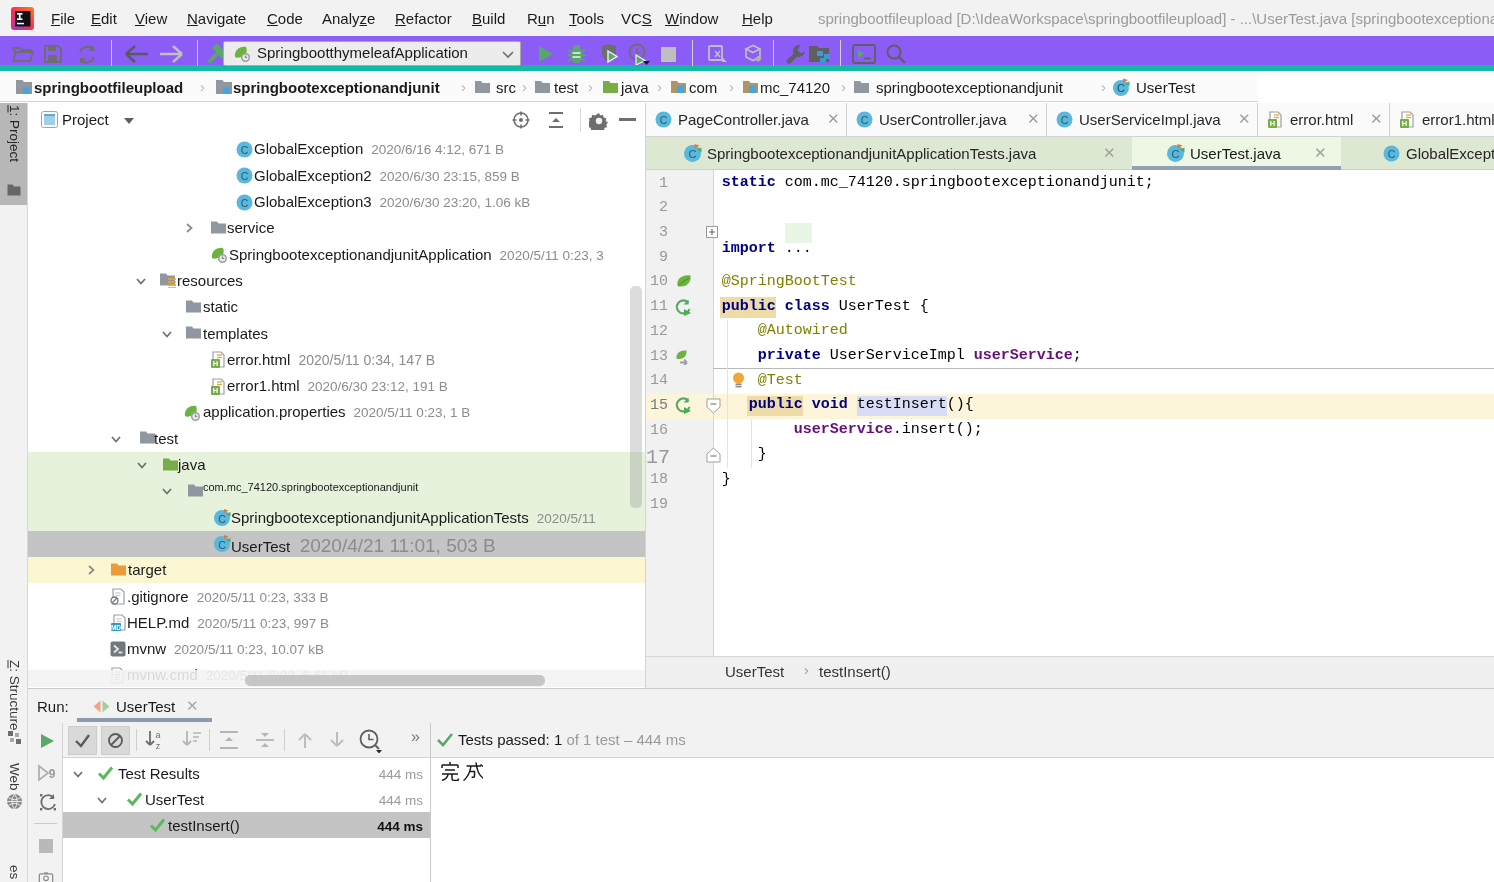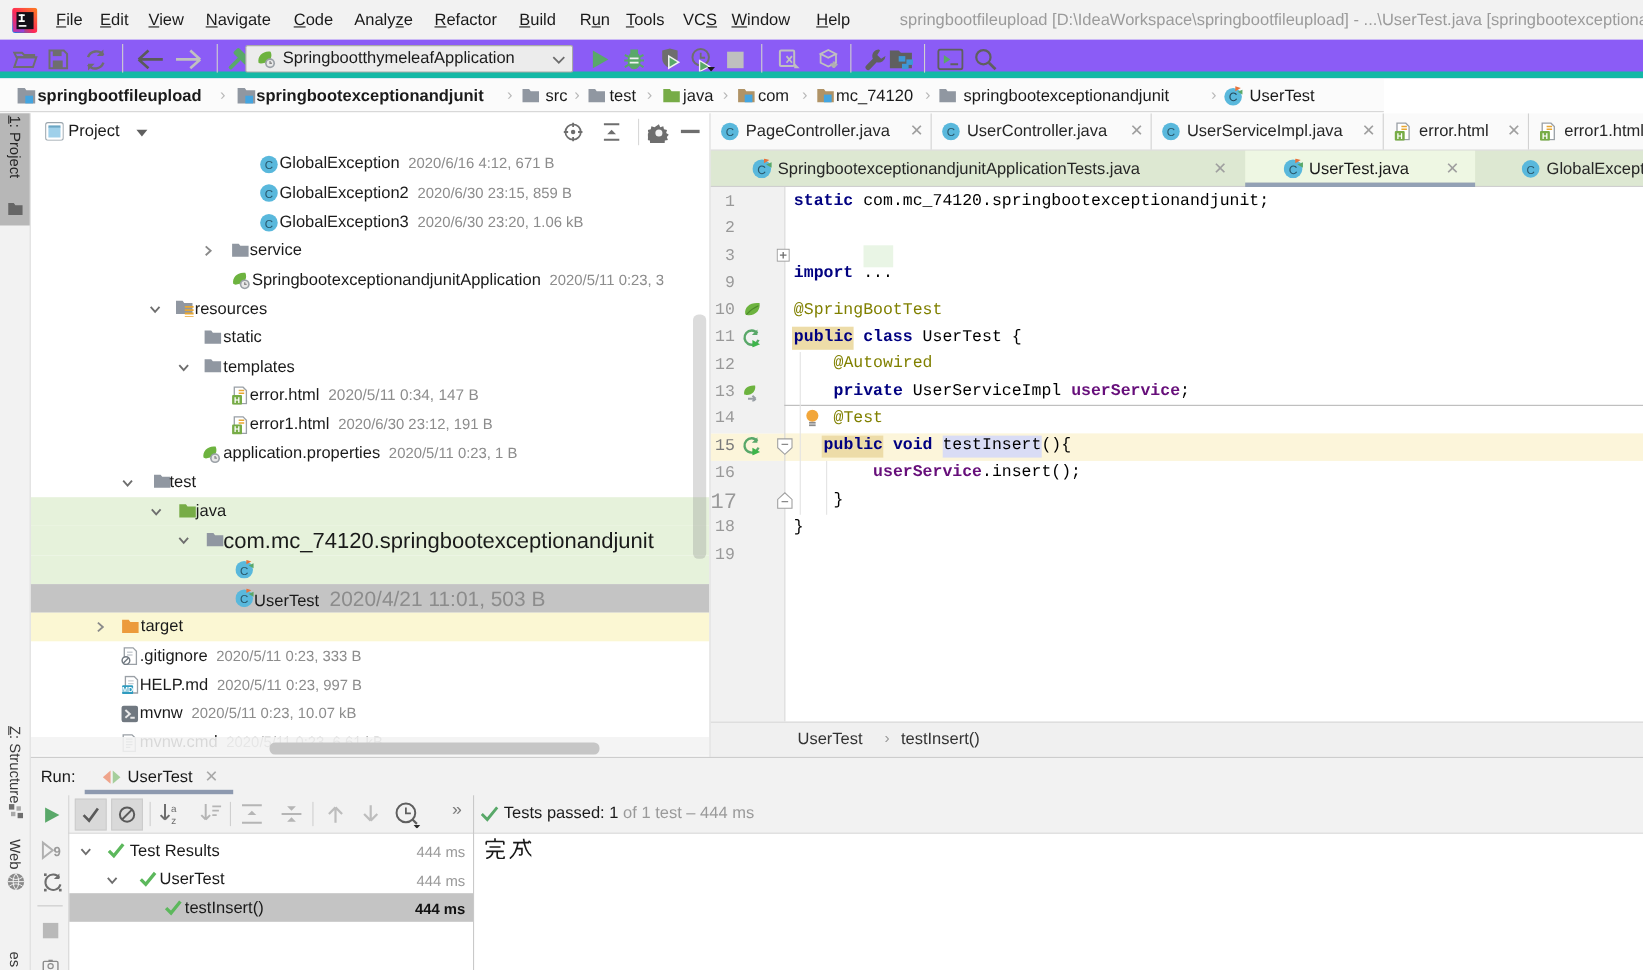--- a/index.html
+++ b/index.html
@@ -376,28 +376,29 @@
         <path d="M1 1.5 h6 l1.5 2 h7.5 v10 h-15 z" fill="#77ac47"></path>
       </svg>
 <div class="abs" style="left:150px;top:353.0px;font-size:15px;color:#1a1a1a;white-space:nowrap;">java</div>
 <div class="abs" style="left:0;top:375.3px;width:617px;height:26.3px;background:#e6f2db;"></div>
 <svg class="abs" style="left:133px;top:382.3px" width="12" height="12" viewBox="0 0 12 12">
         <path d="M2 4 L6 8.5 L10 4" stroke="#6e6e6e" stroke-width="1.7" fill="none"></path>
       </svg>
 <svg class="abs" style="left:159px;top:379.8px" width="17" height="15" viewBox="0 0 17 15">
         <path d="M1 1.5 h6 l1.5 2 h7.5 v10 h-15 z" fill="#9097a1"></path>
       </svg>
-<div class="abs" style="left:175px;top:378px;font-size:20px;color:#1a1a1a;white-space:nowrap;">com.mc_74120.springbootexceptionandjunit</div>
+<div class="abs" style="left:175px;top:378px;font-size:11px;color:#1a1a1a;white-space:nowrap;">com.mc_74120.springbootexceptionandjunit</div>
 <div class="abs" style="left:0;top:401.6px;width:617px;height:26.3px;background:#e6f2db;"></div>
 <svg class="abs" style="left:186px;top:406.09999999999997px" width="18" height="17" viewBox="0 0 18 17">
         <circle cx="8" cy="9" r="8" fill="#59b8dc"></circle>
         <text x="8" y="13.5" font-size="10.5" fill="#29586c" text-anchor="middle">C</text>
         <path d="M10 4 L10 0 L14.5 1.5 z" fill="#e8733c"></path>
         <path d="M12 5 L16.5 3 L16.5 7.5 z" fill="#59a869"></path>
       </svg>
+<div class="abs" style="left:203px;top:405.6px;font-size:15px;color:#1a1a1a;white-space:nowrap;">SpringbootexceptionandjunitApplicationTests <span style="color:#8c8c8c;font-size:13.5px;">&nbsp;2020/5/11</span></div>
 <div class="abs" style="left:0;top:427.9px;width:617px;height:26.3px;background:#c4c4c4;"></div>
 <svg class="abs" style="left:186px;top:432.4px" width="18" height="17" viewBox="0 0 18 17">
         <circle cx="8" cy="9" r="8" fill="#59b8dc"></circle>
         <text x="8" y="13.5" font-size="10.5" fill="#29586c" text-anchor="middle">C</text>
         <path d="M10 4 L10 0 L14.5 1.5 z" fill="#e8733c"></path>
         <path d="M12 5 L16.5 3 L16.5 7.5 z" fill="#59a869"></path>
       </svg>
 <div class="abs" style="left:203px;top:431.9px;font-size:15px;color:#1a1a1a;white-space:nowrap;">UserTest <span style="color:#8c8c8c;font-size:19px;">&nbsp;2020/4/21 11:01, 503 B</span></div>
 <div class="abs" style="left:0;top:454.2px;width:617px;height:26.3px;background:#fbf7d3;"></div>
 <svg class="abs" style="left:57px;top:461.2px" width="12" height="12" viewBox="0 0 12 12">

